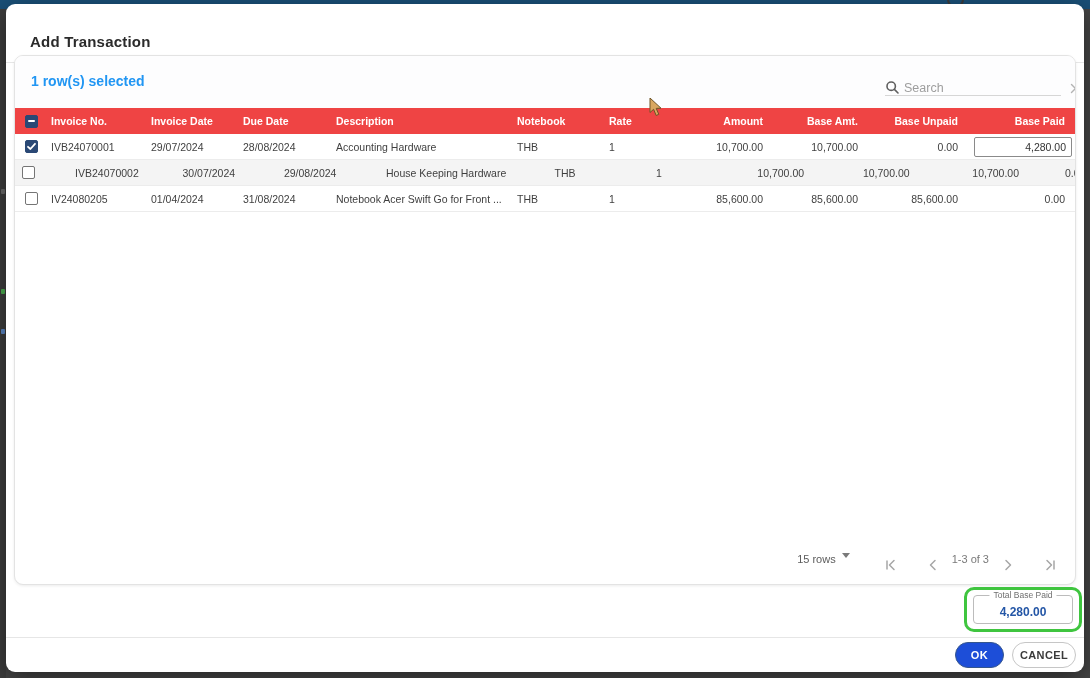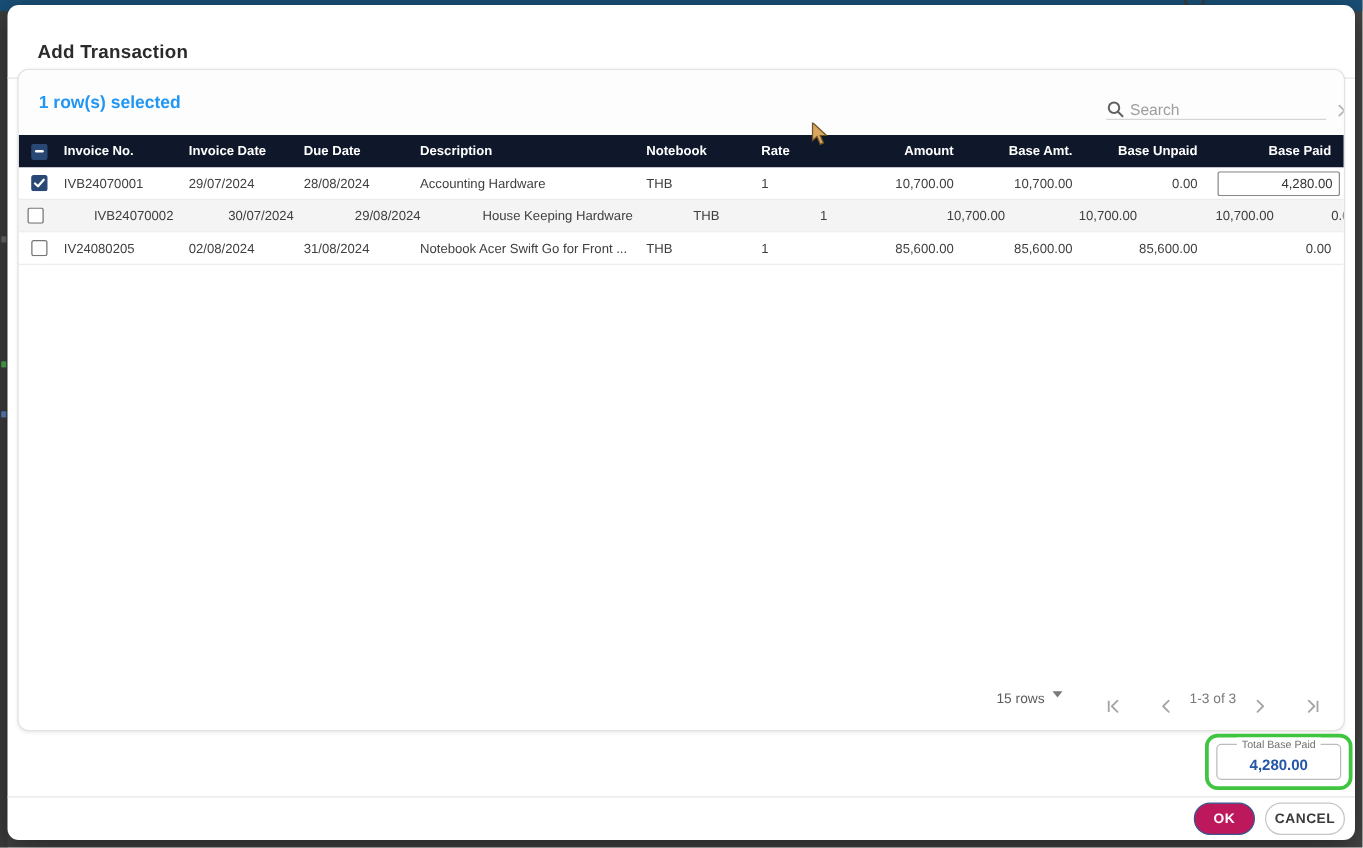--- a/index.html
+++ b/index.html
@@ -29,21 +29,21 @@
   .sel-status { position:absolute; left:16px; top:17px; font-size:14px; font-weight:700; color:#2196F3; }
   .searchbox { position:absolute; right:14px; top:14px; width:176px; height:26px; border-bottom:1px solid #d6d6d6;
     display:flex; align-items:flex-end; }
   .searchbox input { border:none; outline:none; flex:1; font-size:12.5px; color:#444; background:transparent;
     font-family:"Liberation Sans","DejaVu Sans",sans-serif; padding:0 4px; }
   .searchbox input::placeholder { color:#9e9e9e; }
   .icon-svg { display:block; }
 
   .tbl { position:absolute; left:0; top:52px; width:100%; }
   .tr { display:flex; align-items:center; height:26px; }
-  .thead { background:#0f172a; color:#fff; font-weight:700; font-size:10.5px; }
+  .thead { background:#ef4444; color:#fff; font-weight:700; font-size:10.5px; }
   .trow { font-size:10.5px; color:#3f3f3f; border-bottom:1px solid #ececec; background:#fff; }
   .trow.alt { background:#f4f4f4;gap:30px; }
   .td, .th { padding:0 4px; white-space:nowrap; overflow:hidden; }
   .c0 { width:32px; display:flex; justify-content:center; }
   .c1 { width:100px; } .c2 { width:92px; } .c3 { width:93px; } .c4 { width:181px; text-overflow:ellipsis; }
   .c5 { width:92px; } .c6 { width:60px; }
   .c7 { width:110px; text-align:right; padding-right:12px; }
   .c8 { width:95px;  text-align:right; padding-right:12px; }
   .c9 { width:100px; text-align:right; padding-right:12px; }
   .c10 { flex:1; text-align:right; padding-right:10px; }
@@ -73,21 +73,21 @@
   .total-legend { position:absolute; top:-6px; left:50%; transform:translateX(-50%); background:#fff;
     font-size:8.5px; color:#6f6f6f; padding:0 4px; white-space:nowrap; }
   .total-value { font-size:12px; font-weight:700; color:#2456A6; margin-top:4px; }
 
   
   .modal-footer { position:absolute; left:0; top:633px; width:100%; height:35px; border-top:1px solid #e6e6e6;
     display:flex; align-items:center; justify-content:flex-end; gap:8px; padding-right:8px; }
   .btn { height:26px; border-radius:14px; font-size:11px; font-weight:700; letter-spacing:.4px;
     display:flex; align-items:center; justify-content:center; cursor:pointer;
     font-family:"Liberation Sans","DejaVu Sans",sans-serif; }
-  .btn-ok { width:49px; background:#be185d; color:#fff; border:1px solid #35568E; }
+  .btn-ok { width:49px; background:#1d4ed8; color:#fff; border:1px solid #35568E; }
   .btn-cancel { width:64px; background:#fff; color:#3a3a3a; border:1px solid #c6c6c6; }
 
   .cursor { position:absolute; left:649px; top:98px; pointer-events:none; }
 </style>
 </head>
 <body>
 
 <div class="topbar">
   <div class="avatar-notch"></div>
 </div>
@@ -179,21 +179,21 @@
         <div class="td c8">10,700.00</div>
         <div class="td c9">10,700.00</div>
         <div class="td c10">0.00</div>
       </div>
 
       <div class="tr trow">
         <div class="td c0">
             <span class="cb"></span>
           </div>
         <div class="td c1">IV24080205</div>
-        <div class="td c2">02/08/2024</div>
+        <div class="td c2">01/04/2024</div>
         <div class="td c3">31/08/2024</div>
         <div class="td c4">Notebook Acer Swift Go for Front ...</div>
         <div class="td c5">THB</div>
         <div class="td c6">1</div>
         <div class="td c7">85,600.00</div>
         <div class="td c8">85,600.00</div>
         <div class="td c9">85,600.00</div>
         <div class="td c10">0.00</div>
       </div>
     </div>

